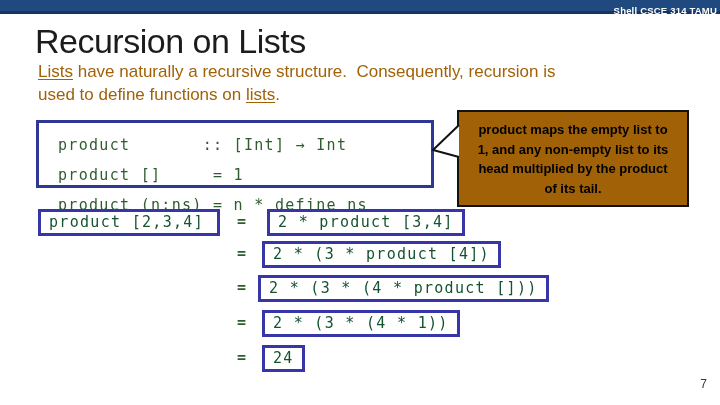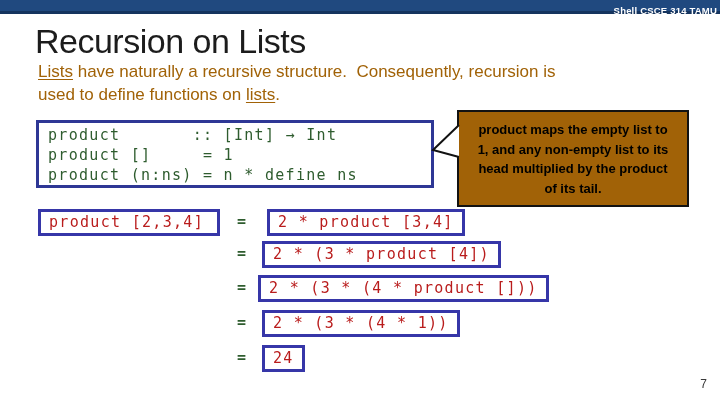--- a/index.html
+++ b/index.html
@@ -28,38 +28,38 @@
   .intro{position:absolute;left:38px;top:60px;margin:0;font-size:17px;color:#a16207;}
   .introline{display:block;white-space:pre-wrap;line-height:23px;}
   .u{text-decoration:underline;text-underline-offset:2px;}
   
   .codebox{
     position:absolute;left:36px;top:120px;width:398px;height:68px;
     box-sizing:border-box;border:3px solid #2e3795;background:#ffffff;
     padding:2px 0 0 9px;
   }
   .codeline{
-    margin:0;font-family:"DejaVu Sans Mono",monospace;font-size:15px;
+    margin:10px;font-family:"DejaVu Sans Mono",monospace;font-size:15px;
     letter-spacing:1.3px;line-height:20px;color:#2e5c2e;white-space:pre;
   }
   
   .callout{
     position:absolute;left:457px;top:110px;width:232px;height:97px;
     box-sizing:border-box;border:2px solid #121212;background:#a16207;
     padding:8px 3px 0 3px;text-align:center;z-index:4;
   }
   .calloutline{
     display:block;font-size:13px;font-weight:bold;color:#000000;line-height:19.5px;
   }
   .callout-tail{position:absolute;left:420px;top:115px;width:50px;height:50px;z-index:5;}
   
   .ebox{
     position:absolute;box-sizing:border-box;border:3px solid #3636a8;background:#ffffff;
     font-family:"DejaVu Sans Mono",monospace;font-size:15px;letter-spacing:1.3px;
-    line-height:16px;color:#b91c1c;padding:2px 8px 3px 8px;white-space:pre;
+    line-height:16px;color:#14532d;padding:2px 8px 3px 8px;white-space:pre;
   }
   .eq{
     position:absolute;left:237px;font-family:"DejaVu Sans Mono",monospace;
     font-size:15px;font-weight:bold;color:#2e5c2e;line-height:16px;
   }
   .startbox{left:38px;top:209px;width:182px;}
   .r1b{left:267px;top:209px;}
   .r2b{left:262px;top:241px;}
   .r3b{left:258px;top:275px;text-align:center;}
   .r4b{left:262px;top:310px;}

